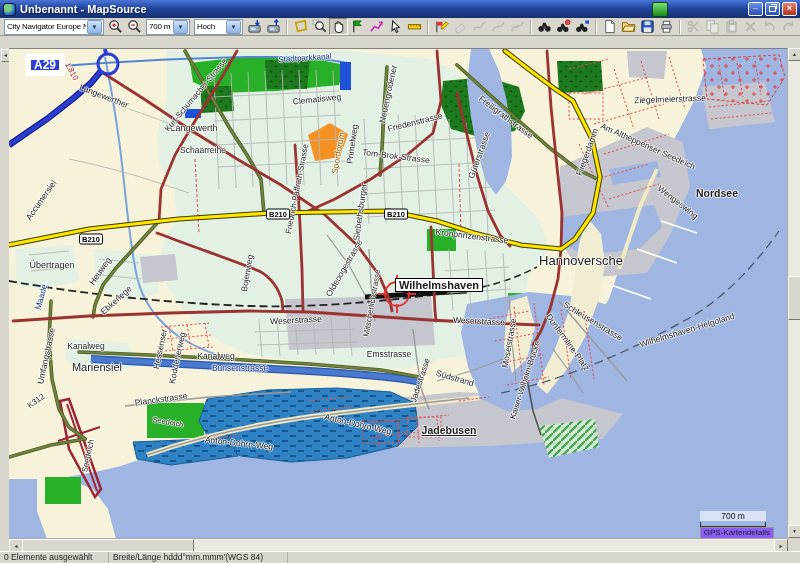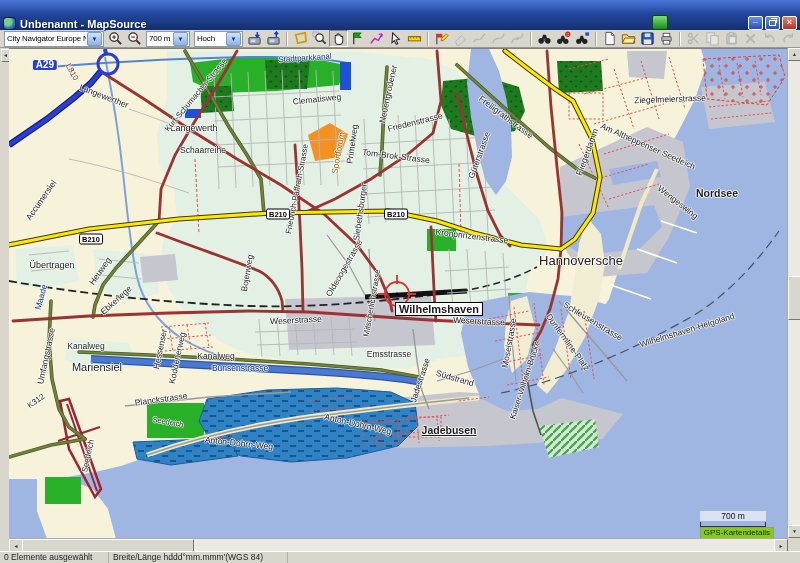--- a/index.html
+++ b/index.html
@@ -1,21 +1,21 @@
 <!DOCTYPE html>
 <html><head>
 <meta charset="utf-8">
 <style>
   html,body{margin:0;padding:0;width:800px;height:563px;overflow:hidden;
     font-family:"Liberation Sans","DejaVu Sans",sans-serif;background:#d9d6ce;}
   .window{width:800px;height:563px;position:relative;background:#d9d6ce;}
 
   
-  .titlebar{height:30px;background:linear-gradient(180deg,#4a76d8 0%,#23479e 45%,#14306e 100%);
-    display:flex;align-items:flex-end;padding:0 3px;color:#fff;}
+  .titlebar{height:18px;background:linear-gradient(180deg,#4a76d8 0%,#23479e 45%,#14306e 100%);
+    display:flex;align-items:center;padding:0 3px;color:#fff;}
   .app-icon{width:13px;height:13px;border-radius:3px;margin-right:4px;
     background:radial-gradient(circle at 35% 35%,#7ad07a 0 35%,#2a7ad0 60%,#123a8a 100%);
     border:1px solid #0a1a4a;box-sizing:border-box;}
   .title-text{font-size:11px;font-weight:bold;text-shadow:1px 1px 1px #071a4a;flex:0 0 auto;}
   .title-spacer{flex:1;}
   .remote-icon{width:14px;height:13px;background:linear-gradient(180deg,#7ae07a,#1a8a1a);
     border:1px solid #0a4a0a;border-radius:2px;margin-right:78px;}
   .winbtn{width:13px;height:12px;margin-left:2px;border:1px solid #fff;border-radius:2px;
     background:linear-gradient(180deg,#6a92e8,#2a50b0);position:relative;}
   .winbtn.close{background:linear-gradient(180deg,#e8836e,#b03222);}
@@ -51,26 +51,26 @@
     border:1px solid;border-color:#fff #7a766c #7a766c #fff;font-size:5px;line-height:10px;text-align:center;color:#333;}
   .mapframe{position:absolute;left:9px;top:0;width:779px;height:490px;border-top:1px solid #808080;
     background:#9fb6e2;overflow:hidden;}
   .mapframe svg.geo{position:absolute;left:0;top:0;}
 
   .map-label{position:absolute;white-space:nowrap;color:#1c1c1c;
     text-shadow:1px 0 0 rgba(255,255,255,.85),-1px 0 0 rgba(255,255,255,.85),0 1px 0 rgba(255,255,255,.85),0 -1px 0 rgba(255,255,255,.85);}
   .map-label.boxed{background:#fff;border:1px solid #000;padding:0 3px;text-shadow:none;}
   .shield{position:absolute;transform:translate(-50%,-50%);font-weight:bold;text-align:center;}
   .shield.bundes{background:#fff;border:1px solid #000;border-radius:2px;color:#000;font-size:7.5px;padding:0 2px;line-height:9px;}
-  .shield.autobahn{background:#2a3ed6;border:1px solid #ffffff;border-radius:3px;color:#fff;font-size:10px;padding:0 3px;line-height:10px;}
+  .shield.autobahn{background:#2a3ed6;border:6px solid #ffffff;border-radius:3px;color:#fff;font-size:12px;padding:0 3px;line-height:10px;}
 
   .scalebox{position:absolute;right:22px;bottom:12px;text-align:center;}
   .scale-text{font-size:8.5px;color:#111;background:rgba(255,255,255,.6);padding:0 2px;}
   .scale-bar{width:64px;height:4px;border-left:1px solid #333;border-right:1px solid #333;border-bottom:1px solid #333;margin:1px auto 0;}
-  .gps-badge{position:absolute;right:14px;bottom:0;background:#84cc16;border:1px solid #9a968c;
+  .gps-badge{position:absolute;right:14px;bottom:0;background:#8b5cf6;border:1px solid #9a968c;
     font-size:8px;padding:0 3px;line-height:10px;color:#222;}
 
   
   .vscroll{position:absolute;right:0;top:0;width:12px;height:490px;background:#ece9e2;border-left:1px solid #aaa;}
   .hscroll{position:absolute;left:9px;bottom:0;height:13px;right:12px;background:#ece9e2;border-top:1px solid #aaa;}
   .sbtn{position:absolute;background:#d9d6ce;border:1px solid;border-color:#fff #7a766c #7a766c #fff;
     font-size:5px;color:#333;text-align:center;}
   .vscroll .sbtn{left:0;width:11px;height:11px;line-height:11px;}
   .hscroll .sbtn{top:0;height:12px;width:12px;line-height:12px;}
   .thumb{position:absolute;background:#d9d6ce;border:1px solid;border-color:#fff #7a766c #7a766c #fff;}
@@ -480,21 +480,21 @@
         <path d="M628,200 L668,214 M602,236 L642,250 M652,172 L688,184" stroke="#ffffff" stroke-width="1.8"></path>
 
         <g stroke="#e03030" stroke-width="1.8" fill="none">
           <circle cx="388" cy="245" r="12"></circle>
           <path d="M388,226 v9 M388,255 v9 M369,245 h9 M398,245 h9"></path>
         </g>
         <circle cx="388" cy="245" r="1.5" fill="#000"></circle>
       </svg>
 
       <div id="label-layer">
-          <span class="map-label boxed" style="left: 430px; top: 236px; font-size: 11px; font-weight: bold; transform: translate(-50%, -50%) rotate(0deg); margin-top: 24px;">Wilhelmshaven</span>
+          <span class="map-label boxed" style="left: 430px; top: 236px; font-size: 11px; font-weight: bold; transform: translate(-50%, -50%) rotate(0deg);">Wilhelmshaven</span>
           <span class="map-label" style="left: 708px; top: 144px; font-size: 10.5px; font-weight: bold; transform: translate(-50%, -50%) rotate(0deg);">Nordsee</span>
           <span class="map-label" style="left: 440px; top: 381px; font-size: 10.5px; font-weight: bold; transform: translate(-50%, -50%) rotate(0deg); text-decoration: underline;">Jadebusen</span>
           <span class="map-label" style="left: 185px; top: 79px; font-size: 9px; transform: translate(-50%, -50%) rotate(0deg);">Langewerth</span>
           <span class="map-label" style="left: 88px; top: 318px; font-size: 11px; transform: translate(-50%, -50%) rotate(0deg);">Mariensiel</span>
           <span class="map-label" style="left: 43px; top: 216px; font-size: 9px; transform: translate(-50%, -50%) rotate(0deg);">Übertragen</span>
           <span class="map-label" style="left: 194px; top: 101px; font-size: 8.5px; transform: translate(-50%, -50%) rotate(0deg);">Schaarreihe</span>
           <span class="map-label" style="left: 572px; top: 211px; font-size: 13px; transform: translate(-50%, -50%) rotate(0deg);">Hannoversche</span>
           <span class="map-label" style="left: 329px; top: 104px; font-size: 8.5px; color: rgb(138, 90, 0); transform: translate(-50%, -50%) rotate(-80deg);">Sportforum</span>
           <span class="map-label" style="left: 296px; top: 9px; font-size: 8px; color: rgb(16, 48, 126); transform: translate(-50%, -50%) rotate(-4deg);">Stadtparkkanal</span>
           <span class="map-label" style="left: 231px; top: 319px; font-size: 8.5px; color: rgb(16, 48, 126); transform: translate(-50%, -50%) rotate(0deg);">Bunsenstrasse</span>

